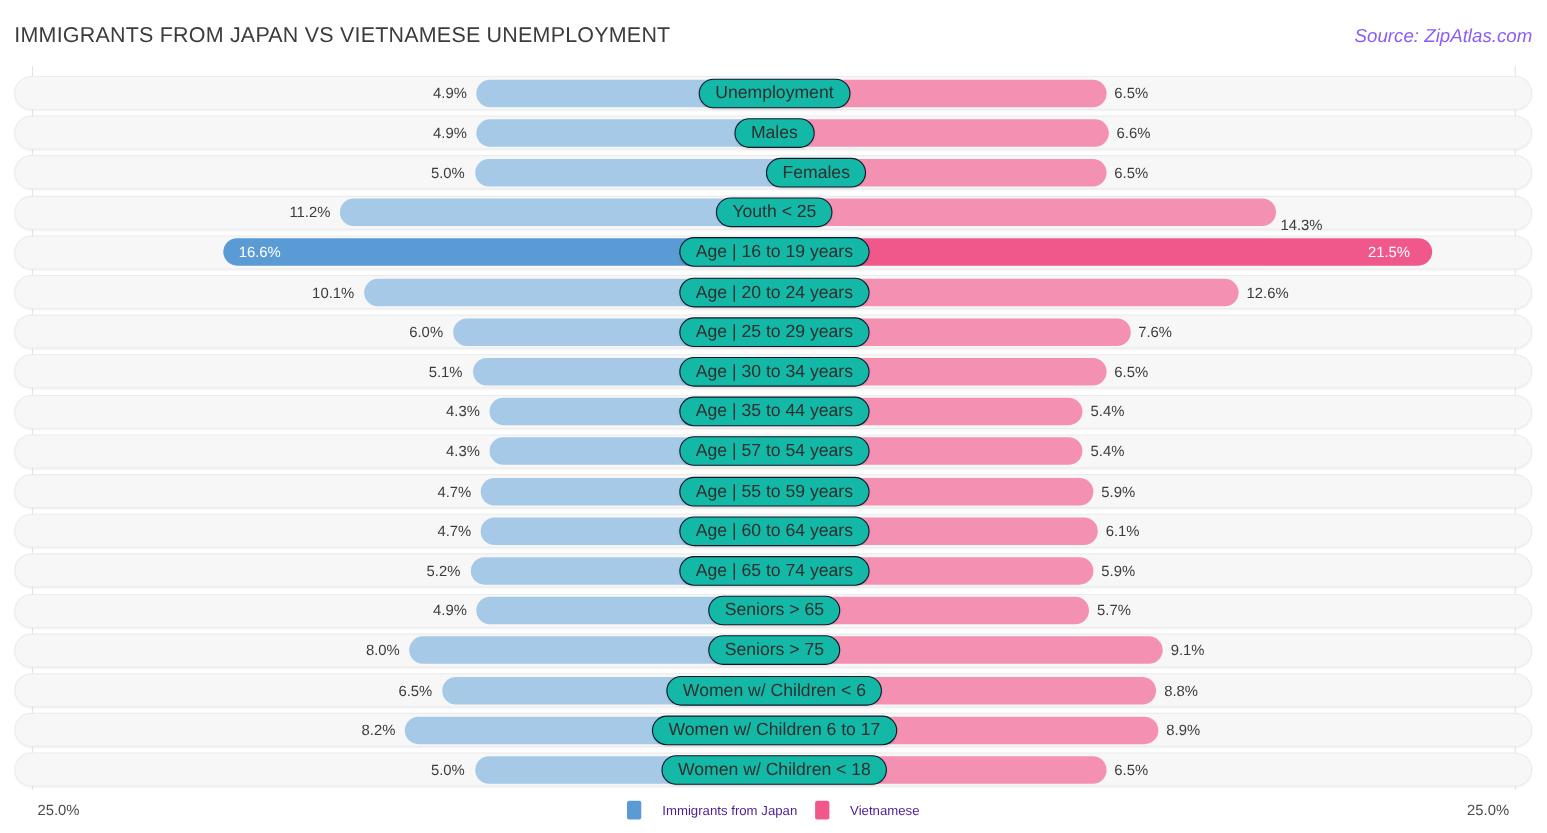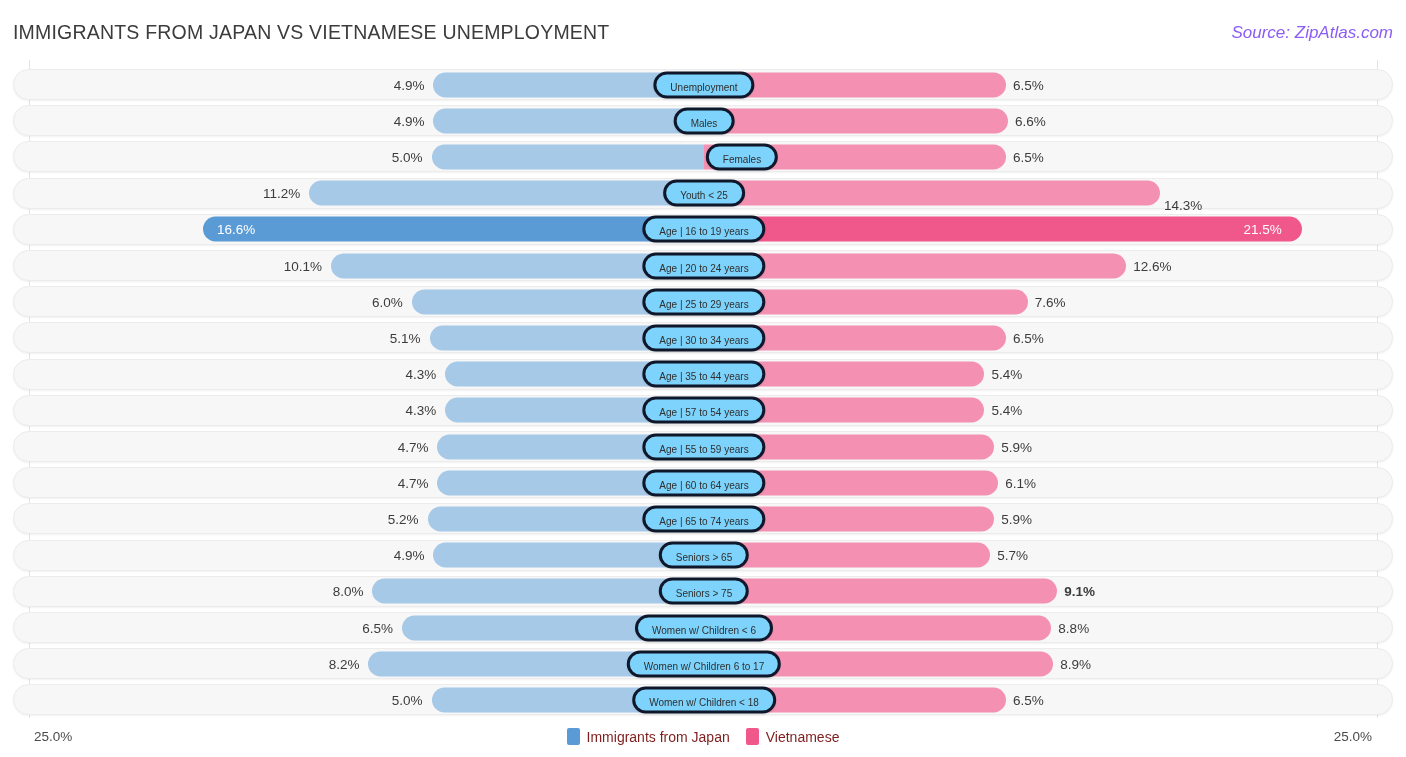--- a/index.html
+++ b/index.html
@@ -53,40 +53,40 @@
   .val.lout { text-align:right; }
   .val.rout { text-align:left; }
   .val.inL { color:#ffffff; }
   .val.inR { color:#ffffff; }
 
   .pill {
     position:absolute; top:50%; left:703px;
     transform:translate(-50%,-50%);
     height:27px; line-height:25px;
     padding:0 14px;
-    background:#7dd3fc;
-    border:3px solid #0f172a;
+    background:#14b8a6;
+    border:1px solid #0f172a;
     border-radius:14px;
-    font-size:10px; color:#2f2f2f;
+    font-size:16px; color:#2f2f2f;
     white-space:nowrap;
     box-shadow:0 1px 2px rgba(0,0,0,.10);
     z-index:4;
   }
 
   
   .foot { position:absolute; left:0; top:718px; width:1406px; height:39px; }
   .axis-l { position:absolute; left:34px; top:11px; font-size:13.5px; color:#4a4a4a; }
   .axis-r { position:absolute; right:34px; top:11px; font-size:13.5px; color:#4a4a4a; }
   .legend {
     position:absolute; left:0; right:0; top:10px;
     display:flex; justify-content:center; align-items:center; gap:16px;
   }
   .lg { display:flex; align-items:center; gap:7px; }
   .sw { width:13px; height:17px; border-radius:2px; display:inline-block; }
-  .lgl { font-size:14px; color:#7f1d1d; white-space:nowrap; }
+  .lgl { font-size:12px; color:#4c1d95; white-space:nowrap;margin-left:12px; }
 </style>
 </head>
 <body>
 
 <div class="page">
 
   <div class="hdr">
     <div class="title">IMMIGRANTS FROM JAPAN VS VIETNAMESE UNEMPLOYMENT</div>
     <div class="source">Source: ZipAtlas.com</div>
   </div>
@@ -218,21 +218,21 @@
           <div class="val lout" style="right: 967.53px;">4.9%</div>
           <div class="val rout" style="left: 983.29px;">5.7%</div>
           <div class="pill" style="left: 690px;">Seniors &gt; 65</div>
         </div>
       </div>
       <div class="row" style="top: 515.8px;">
         <div class="track">
           <div class="bar left" style="left: 358.4px; width: 331.6px; background: rgb(166, 201, 232);"></div>
           <div class="bar right" style="left: 690px; width: 353.27px; background: rgb(244, 145, 178);"></div>
           <div class="val lout" style="right: 1028.6px; text-align: center;">8.0%</div>
-          <div class="val rout" style="left: 1050.27px; font-weight: bold;">9.1%</div>
+          <div class="val rout" style="left: 1050.27px;">9.1%</div>
           <div class="pill" style="left: 690px;">Seniors &gt; 75</div>
         </div>
       </div>
       <div class="row" style="top: 552px;">
         <div class="track">
           <div class="bar left" style="left: 387.95px; width: 302.05px; background: rgb(166, 201, 232);"></div>
           <div class="bar right" style="left: 690px; width: 347.36px; background: rgb(244, 145, 178);"></div>
           <div class="val lout" style="right: 999.05px;">6.5%</div>
           <div class="val rout" style="left: 1044.36px;">8.8%</div>
           <div class="pill" style="left: 690px;">Women w/ Children &lt; 6</div>

